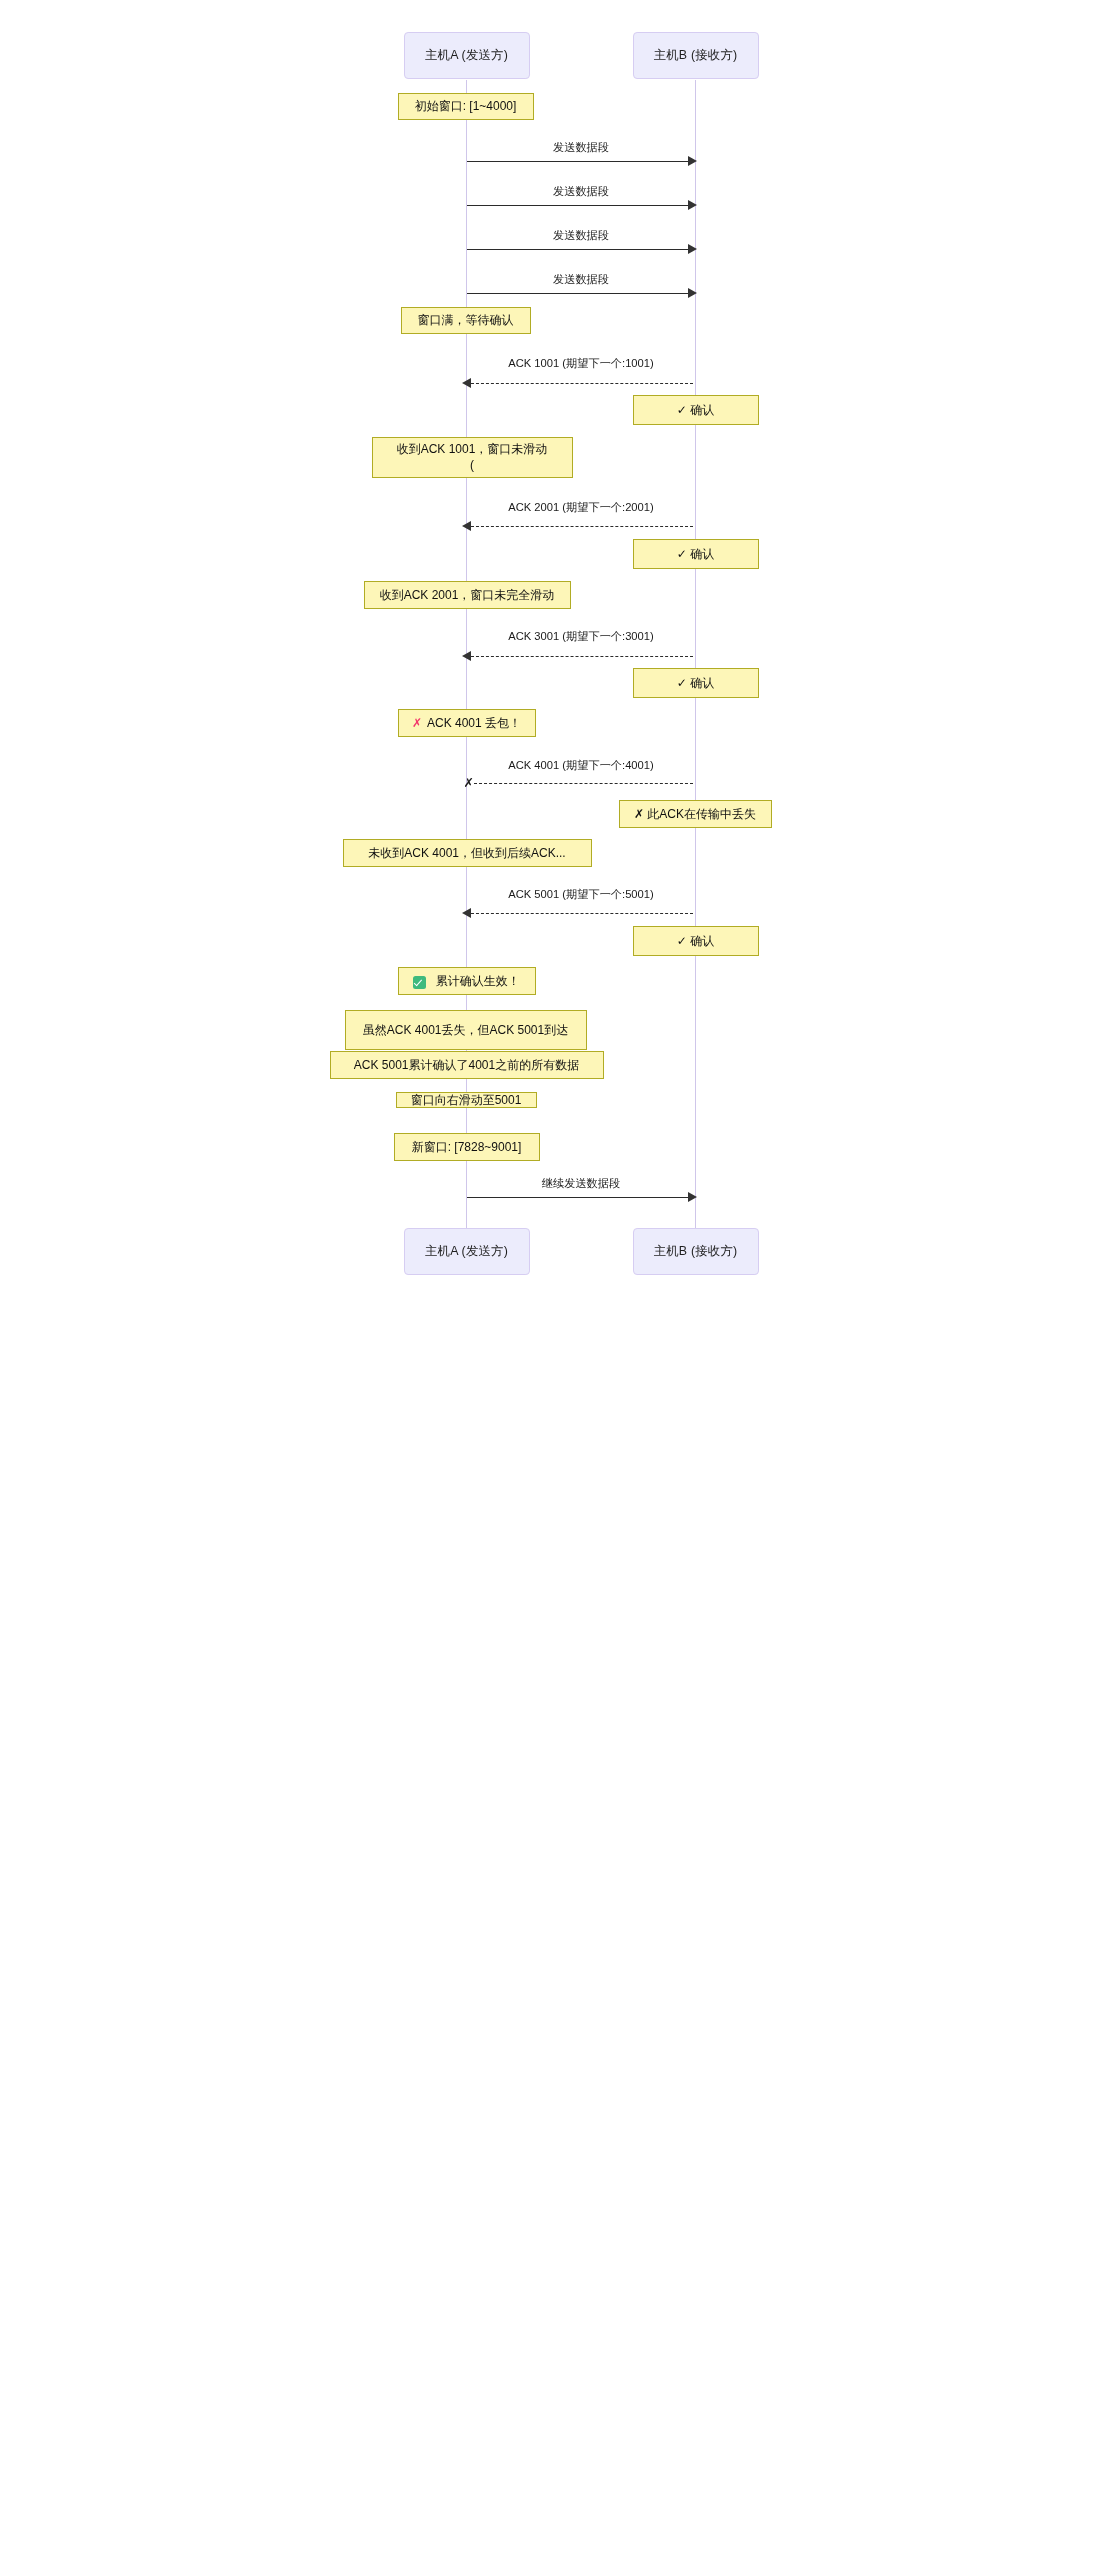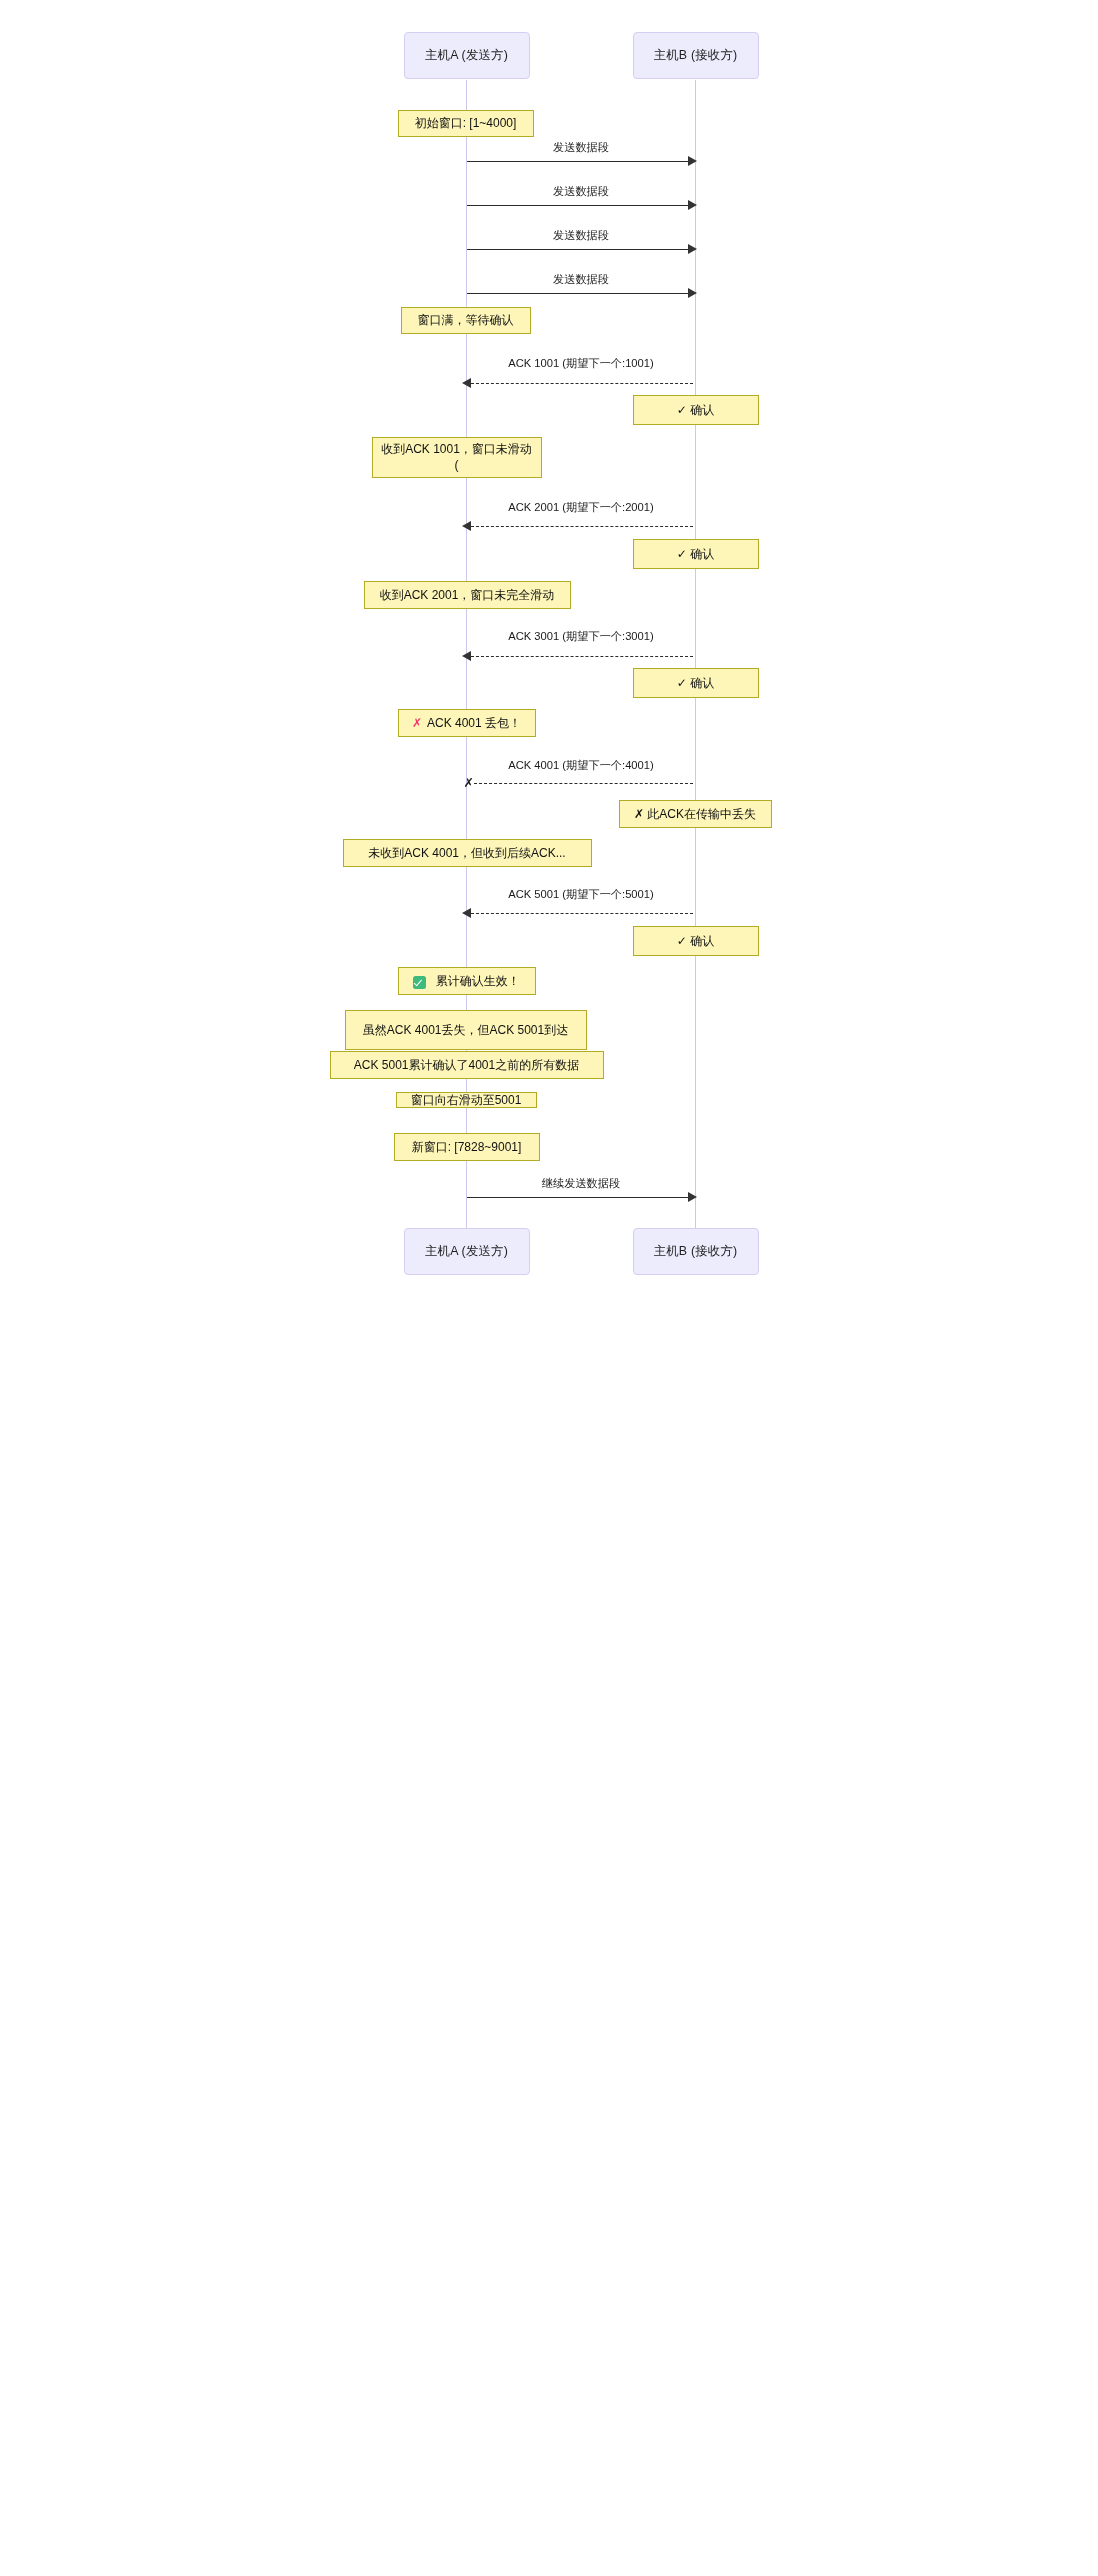--- a/index.html
+++ b/index.html
@@ -130,21 +130,21 @@
   <div class="lifeline" id="lifeline-a" style="top:78px; height:1153px;"></div>
   <div class="lifeline" id="lifeline-b" style="top:78px; height:1153px;"></div>
 
   <div class="actor-box" style="left:129px; top:30px; width:126px; height:47px;">
     <span>主机A (发送方)</span>
   </div>
   <div class="actor-box" style="left:358px; top:30px; width:126px; height:47px;">
     <span>主机B (接收方)</span>
   </div>
 
-  <div class="note" style="left:123px; top:108px; width:136px; height:26.5px;">初始窗口: [1~4000]</div>
+  <div class="note" style="left:123px; top:91px; width:136px; height:26.5px;">初始窗口: [1~4000]</div>
 
   <div class="msg-label" style="left:192px; top:138px; width:229px;">发送数据段</div>
   <div class="msg-line" style="left:192px; top:159px; width:226px;"></div>
   <div class="arrow-right" style="left:413px; top:154px;"></div>
 
   <div class="msg-label" style="left:192px; top:182px; width:229px;">发送数据段</div>
   <div class="msg-line" style="left:192px; top:203px; width:226px;"></div>
   <div class="arrow-right" style="left:413px; top:198px;"></div>
 
   <div class="msg-label" style="left:192px; top:226px; width:229px;">发送数据段</div>
@@ -156,21 +156,21 @@
   <div class="arrow-right" style="left:413px; top:286px;"></div>
 
   <div class="note" style="left:126px; top:305px; width:130px; height:26.5px;">窗口满，等待确认</div>
 
   <div class="msg-label" style="left:192px; top:354px; width:229px;">ACK 1001 (期望下一个:1001)</div>
   <div class="msg-line dashed" style="left:196px; top:381px; width:222px;"></div>
   <div class="arrow-left" style="left:187px; top:376px;"></div>
 
   <div class="note" style="left:358px; top:393px; width:126px; height:30px;">✓ 确认</div>
 
-  <div class="note multiline" style="left:97px; top:435px; width:170px; height:41px;">收到ACK 1001，窗口未滑动
+  <div class="note multiline" style="left:97px; top:435px; width:201px; height:41px;">收到ACK 1001，窗口未滑动
 (</div>
 
   <div class="msg-label" style="left:192px; top:498px; width:229px;">ACK 2001 (期望下一个:2001)</div>
   <div class="msg-line dashed" style="left:196px; top:524px; width:222px;"></div>
   <div class="arrow-left" style="left:187px; top:519px;"></div>
 
   <div class="note" style="left:358px; top:537px; width:126px; height:30px;">✓ 确认</div>
 
   <div class="note" style="left:89px; top:579px; width:207px; height:28px;">收到ACK 2001，窗口未完全滑动</div>
 

